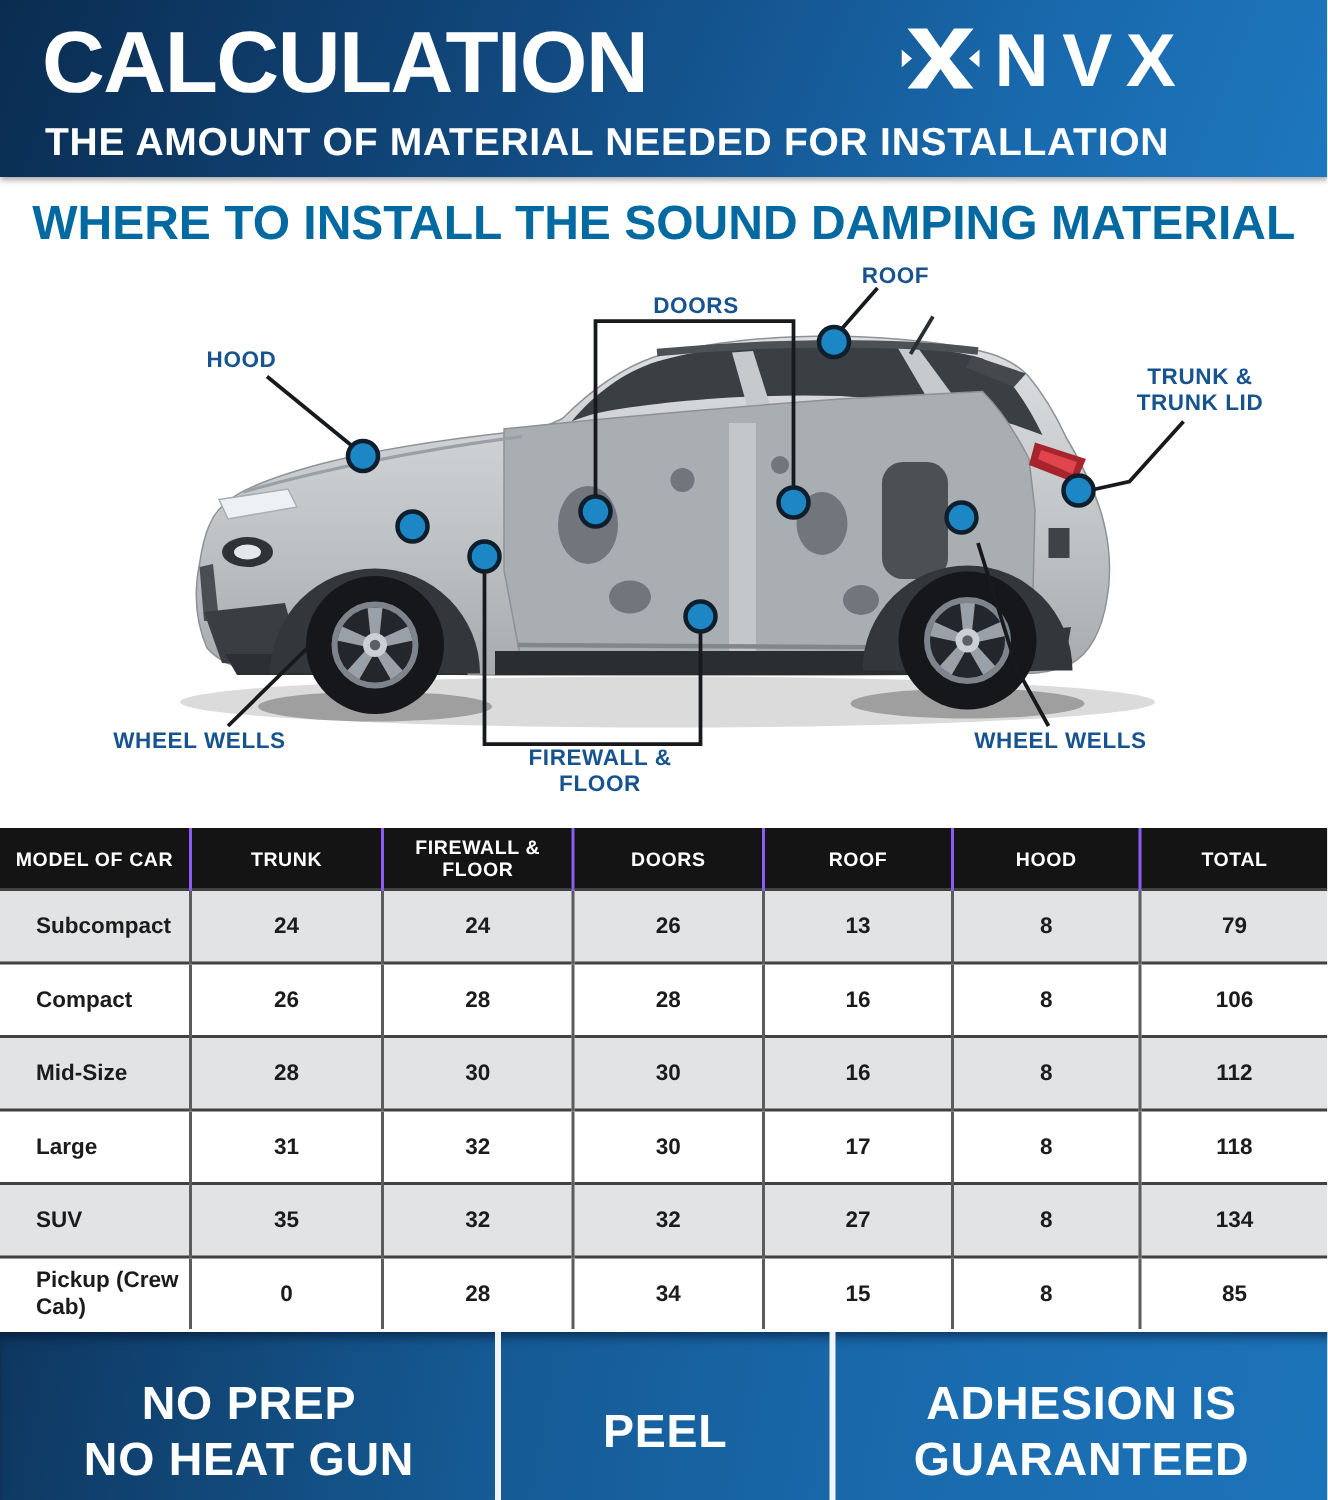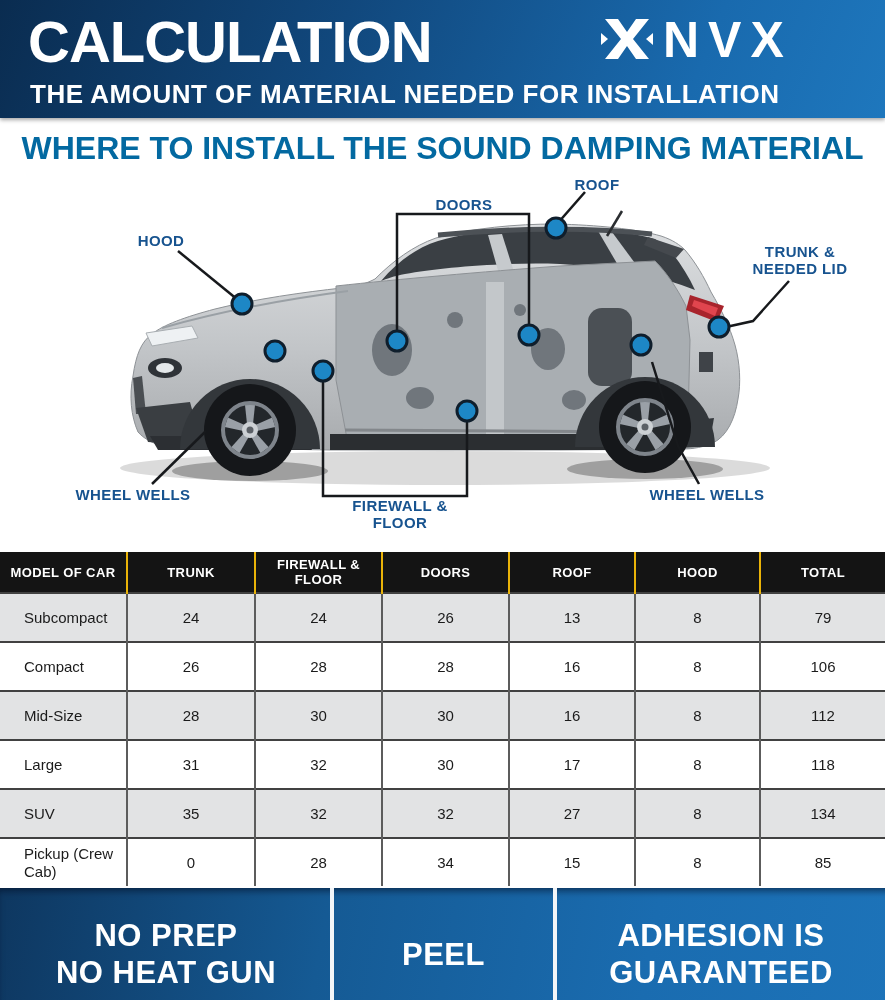--- a/index.html
+++ b/index.html
@@ -32,25 +32,25 @@
   .diagram svg.car-svg { position:absolute; top:0; left:0; }
   .dlabel {
     position:absolute; transform:translate(-50%,-50%);
     color:#17538f; font-size:15px; font-weight:bold; letter-spacing:.4px;
     text-align:center; line-height:17px; white-space:nowrap;
   }
   
   .calc-table { position:absolute; top:552px; left:0; width:885px; border-collapse:collapse; table-layout:fixed; }
   .calc-table th {
     background:#141414; color:#fff; height:40px; font-size:13px; font-weight:bold;
-    letter-spacing:.4px; text-align:center; border-left:2px solid #eab308; line-height:15px; padding:0 4px;
+    letter-spacing:.4px; text-align:center; border-left:2px solid #8b5cf6; line-height:15px; padding:0 4px;
   }
   .calc-table th:first-child { border-left:none; }
   .calc-table td {
-    height:47px; font-size:15px; font-weight:normal; color:#1b1b1b; text-align:center;
+    height:47px; font-size:15px; font-weight:bold; color:#1b1b1b; text-align:center;
     border-left:2px solid #5c5c5c; border-top:2px solid #414141; padding:0 4px; line-height:18px;
   }
   .calc-table td:first-child { border-left:none; text-align:left; padding-left:24px; }
   .calc-table tr.stripe { background:#e2e3e4; }
   .calc-table tr.plain  { background:#ffffff; }
   
   .footer {
     position:absolute; top:888px; left:0; width:885px; height:132px;
     background:linear-gradient(100deg,#0e3760 0%,#155a94 35%,#1a6cb0 70%,#1d74ba 100%);
     box-shadow:inset 0 6px 7px -3px rgba(2,10,30,.55);
@@ -203,21 +203,21 @@
         <circle cx="323" cy="203" r="10"></circle>
         <circle cx="467" cy="243" r="10"></circle>
       </g>
     </svg>
 
     <div class="dlabel" style="left:161px; top:72px;">HOOD</div>
     <div class="dlabel" style="left:464px; top:36px;">DOORS</div>
     <div class="dlabel" style="left:597px; top:16px;">ROOF</div>
     <div class="dlabel" style="left:800px; top:92px;">
       <div>TRUNK &amp;</div>
-      <div>NEEDED LID</div>
+      <div>TRUNK LID</div>
     </div>
     <div class="dlabel" style="left:133px; top:326px;">WHEEL WELLS</div>
     <div class="dlabel" style="left:707px; top:326px;">WHEEL WELLS</div>
     <div class="dlabel" style="left:400px; top:346px;">
       <div>FIREWALL &amp;</div>
       <div>FLOOR</div>
     </div>
   </div>
 
   <table class="calc-table">

